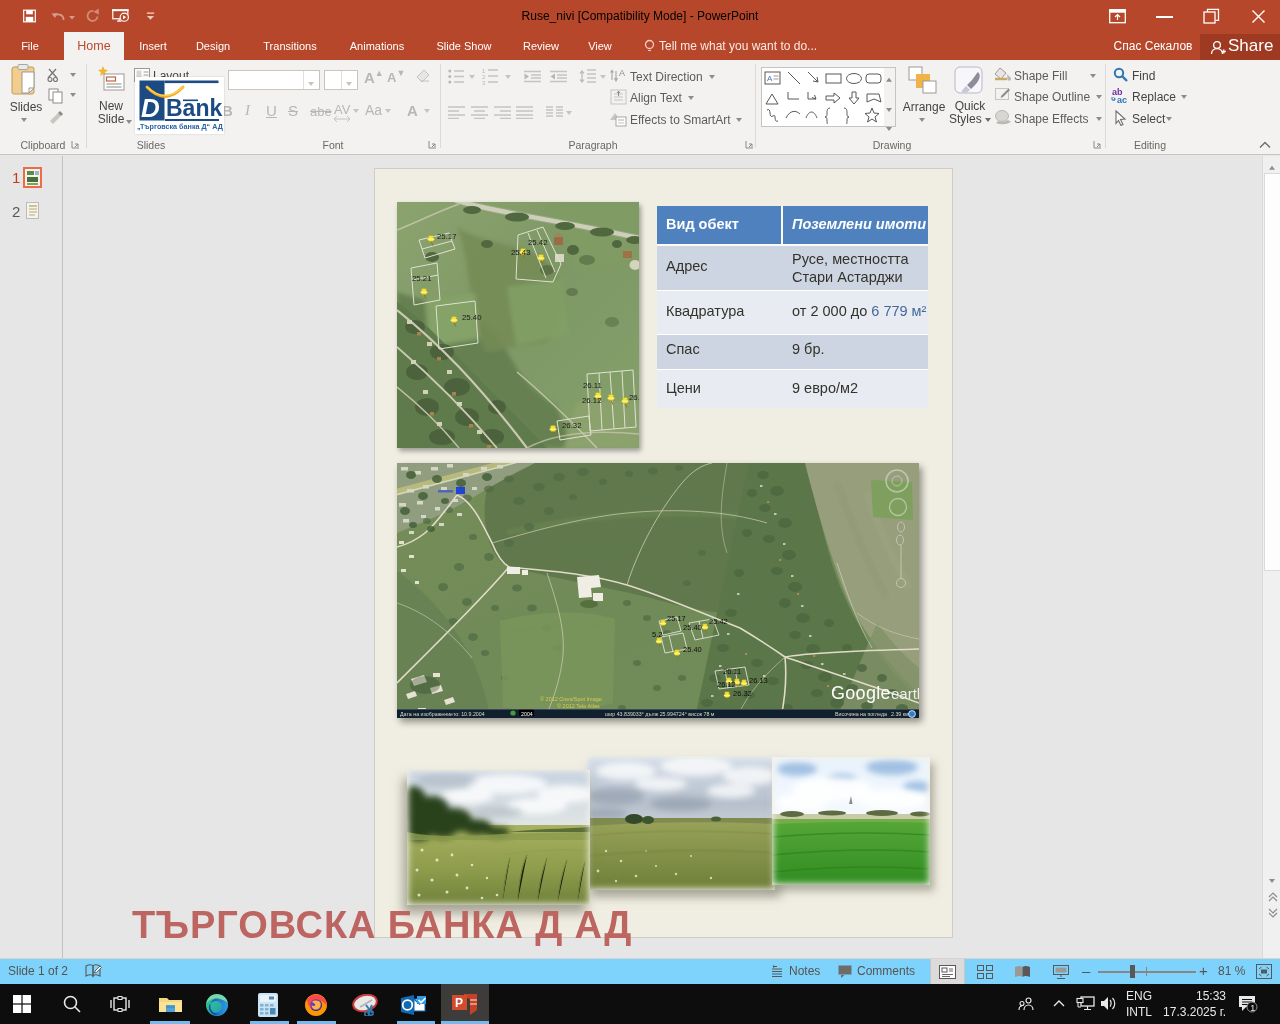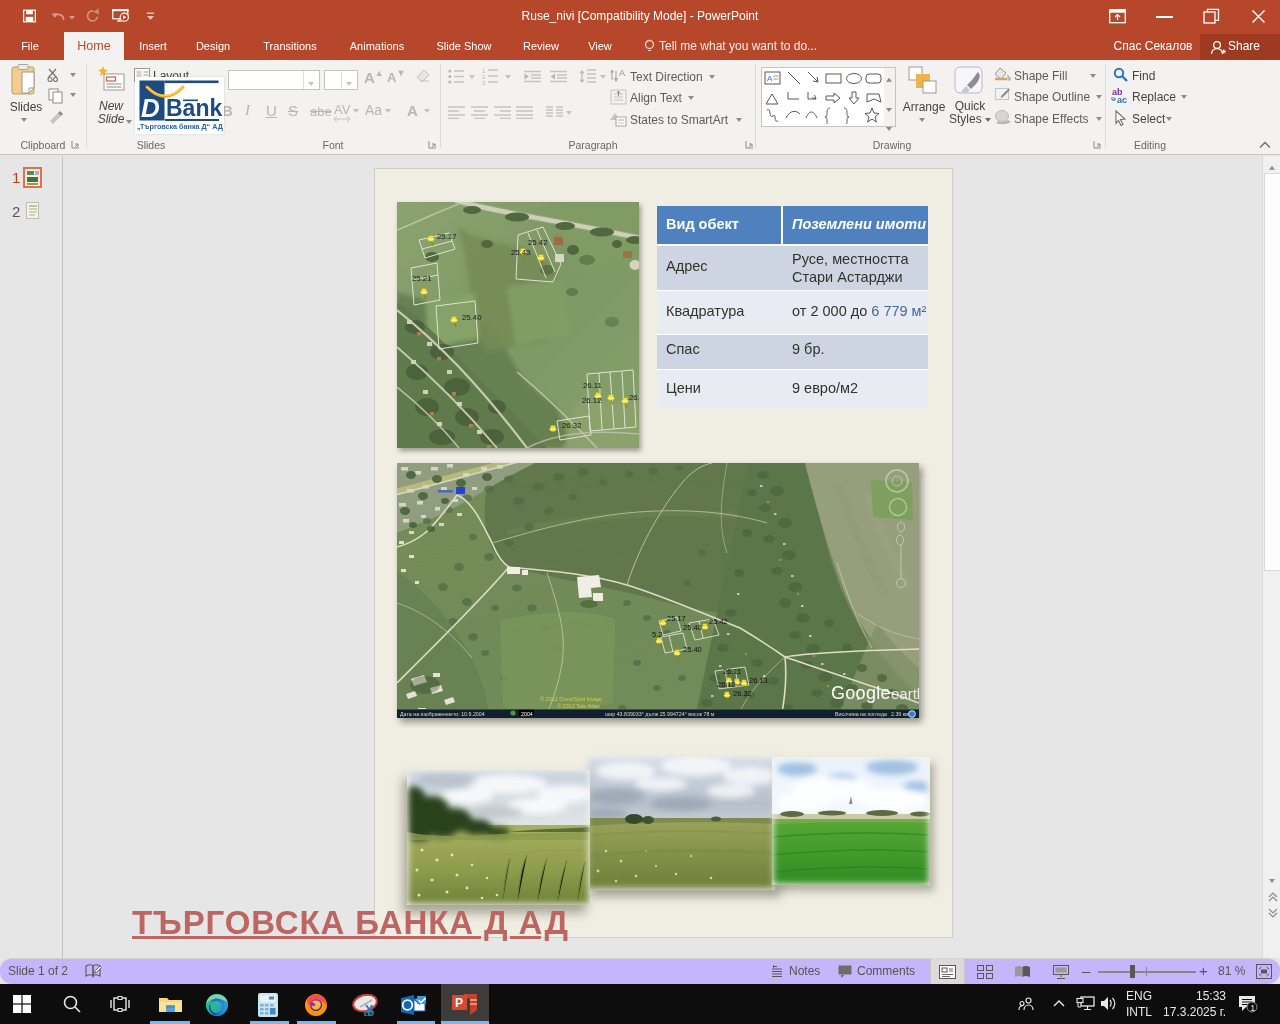--- a/index.html
+++ b/index.html
@@ -19,21 +19,21 @@
 .ribtxt { color:#5E5C58; font-size:12px; }
 .dim { color:#B9B6B3; }
 .caret { display:inline-block; width:0; height:0; border-left:3.5px solid transparent; border-right:3.5px solid transparent; border-top:4px solid #8E8C89; vertical-align:middle; }
 
 #canvas { left:0; top:156px; width:1280px; height:802px; background:#E6E6E6; }
 #thumbdiv { position:absolute; left:62px; top:0; width:1px; height:802px; background:#C4C2C0; }
 #slide { position:absolute; left:374px; top:12px; width:579px; height:770px; background:#F0EEE2; border:1px solid #CFCDC5; }
 
 #vscroll { position:absolute; right:0; top:0; width:18px; height:802px; background:#F0F0F0; border-left:1px solid #DADADA; }
 
-#statusbar { left:0; top:958px; width:1280px; height:26px; background:#c4b5fd; border-top:1px solid #D6D4D2; font-size:12px; color:#565450;border-radius:12px; }
+#statusbar { left:0; top:958px; width:1280px; height:26px; background:#7dd3fc; border-top:1px solid #D6D4D2; font-size:12px; color:#565450; }
 
 #taskbar { left:0; top:984px; width:1280px; height:40px; background:#0D0D0D; }
 .tbu { position:absolute; bottom:0; height:3px; background:#76B9ED; }
 </style>
 </head>
 <body>
 <div id="stage">
   <div class="abs" id="titlebar">
 
     <svg class="abs" style="left:22px;top:8px" width="15" height="16" viewBox="0 0 18 18">
@@ -54,21 +54,21 @@
       <rect x="1" y="2" width="19" height="11" fill="none" stroke="#fff" stroke-width="1.5"></rect>
       <rect x="0" y="1" width="21" height="2.4" fill="#fff"></rect>
       <circle cx="15.5" cy="11" r="5.2" fill="#B7472A" stroke="#fff" stroke-width="1.4"></circle>
       <path d="M14 8.5 l4 2.5 -4 2.5 z" fill="#fff"></path>
       <path d="M9 13 v3 M6.5 16 h5.5" stroke="#fff" stroke-width="1.4"></path>
     </svg>
     <svg class="abs" style="left:146px;top:12px" width="9" height="9" viewBox="0 0 10 9">
       <rect x="1" y="0" width="8" height="1.6" fill="#F0C6BB"></rect>
       <path d="M1 4 l4 4 4-4 z" fill="#F0C6BB"></path>
     </svg>
-    <div class="abs" style="left:0;top:0;width:1280px;height:32px;text-align:center;line-height:32px;color:#ffffff;font-size:12px;">Ruse_nivi [Compatibility Mode] - PowerPoint</div>
+    <div class="abs" style="left:0;top:0;width:1280px;height:32px;text-align:center;line-height:32px;color:#000000;font-size:12px;">Ruse_nivi [Compatibility Mode] - PowerPoint</div>
 
     <svg class="abs" style="left:1109px;top:9px" width="17" height="15" viewBox="0 0 17 15">
       <rect x="0.7" y="0.7" width="15.6" height="13" fill="none" stroke="#fff" stroke-width="1.3"></rect>
       <rect x="0.7" y="0.7" width="15.6" height="3" fill="#fff"></rect>
       <path d="M8.5 11 v-5 M6 8 l2.5-2.5 L11 8" stroke="#fff" stroke-width="1.2" fill="none"></path>
     </svg>
     <div class="abs" style="left:1156px;top:16px;width:17px;height:1.6px;background:#fff"></div>
     <svg class="abs" style="left:1203px;top:8px" width="17" height="16" viewBox="0 0 17 16">
       <rect x="1" y="4" width="11" height="11" fill="none" stroke="#fff" stroke-width="1.3"></rect>
       <path d="M4.5 4 v-2.7 h11 v11 h-3" fill="none" stroke="#fff" stroke-width="1.3"></path>
@@ -92,21 +92,21 @@
       <path d="M5 9.5 h3 M5 11.5 h3" stroke="#F4CFC5" stroke-width="1.2"></path>
     </svg>
     <div class="tab" style="left:659px;width:170px;text-align:left;font-size:12px;color:#FBEAE4;">Tell me what you want to do...</div>
     <div class="tab" style="left:1108px;width:90px;font-size:12px;">Спас Секалов</div>
     <div class="abs" style="left:1200px;top:2px;width:80px;height:26px;background:#9E3A22;"></div>
     <svg class="abs" style="left:1209px;top:7px" width="17" height="17" viewBox="0 0 17 17">
       <circle cx="8" cy="6" r="3.4" fill="none" stroke="#fff" stroke-width="1.3"></circle>
       <path d="M2.5 15 c0-3.4 2.6-5.4 5.5-5.4 2.9 0 5.5 2 5.5 5.4" fill="none" stroke="#fff" stroke-width="1.3"></path>
       <path d="M12.8 12.5 h4 M14.8 10.5 v4" stroke="#fff" stroke-width="1.3"></path>
     </svg>
-    <div class="tab" style="left:1228px;width:44px;text-align:left;font-size:12px;">Share</div>
+    <div class="tab" style="left:1228px;width:44px;text-align:left;font-size:17px;">Share</div>
   </div>
   <div class="abs" id="ribbon">
 
     <svg class="abs" style="left:10px;top:4px" width="30" height="32" viewBox="0 0 30 32">
       <rect x="2" y="3" width="22" height="27" rx="2" fill="#F2CD8E" stroke="#B99D62" stroke-width="1"></rect>
       <rect x="8" y="0.5" width="10" height="5" rx="1" fill="#E9E9E7" stroke="#A8A6A3" stroke-width="1"></rect>
       <path d="M12 8 h12 v16 l-5 5 h-7 z" fill="#fff" stroke="#9B9995" stroke-width="1"></path>
       <path d="M19 29 v-5 h5" fill="none" stroke="#9B9995" stroke-width="1"></path>
     </svg>
     <div class="abs ribtxt" style="left:6px;top:40px;width:40px;text-align:center;color:#444;">Slides</div>
@@ -131,21 +131,21 @@
         <path d="M1 1 v7 h7 M4 4 h3 v3 M7 4 l-3 3" stroke="#8a8a8a" fill="none"></path>
       </svg>
     <div class="gsep" style="left:86px;"></div>
 
     <svg class="abs" style="left:96px;top:4px" width="30" height="30" viewBox="0 0 30 30">
       <path d="M7 2 l1.5 3.5 L12 6 l-3 2.5 1 3.8 -3-2.2 -3 2.2 1-3.8 L2 6 l3.5-0.5 z" fill="#F2B62E"></path>
       <rect x="8" y="10" width="20" height="16" fill="#fff" stroke="#9B9995"></rect>
       <rect x="10.5" y="13" width="9" height="4" fill="none" stroke="#C0633F" stroke-width="1.2"></rect>
       <path d="M10.5 20 h15 M10.5 23 h15" stroke="#B5B3AF" stroke-width="1.3"></path>
     </svg>
-    <div class="abs ribtxt" style="left:88px;top:40px;width:46px;text-align:center;color:#444;line-height:13px;font-style:italic;">New<br>Slide</div>
+    <div class="abs ribtxt" style="left:88px;top:40px;width:46px;text-align:center;color:#444;line-height:13px;">New<br>Slide</div>
     <div class="caret abs" style="left:126px;top:60px;"></div>
     <svg class="abs" style="left:134px;top:8px" width="16" height="14" viewBox="0 0 16 14">
       <rect x="0.5" y="0.5" width="15" height="13" fill="#fff" stroke="#9B9995"></rect>
       <rect x="2.5" y="2.5" width="5" height="9" fill="#D8D6D2"></rect>
       <path d="M9.5 4 h5 M9.5 7 h5 M9.5 10 h5" stroke="#9B9995" stroke-width="1.2"></path>
     </svg>
     <div class="abs ribtxt" style="left:153px;top:9px;color:#444;">Layout</div>
     <div class="glabel" style="left:96px;width:110px;">Slides</div>
 
     <div class="abs" style="left:228px;top:10px;width:92px;height:20px;background:#fff;border:1px solid #C6C4C2;"></div>
@@ -233,21 +233,21 @@
       <path d="M8.5 2 v5 M7 4 l1.5-1.8 L10 4" stroke="#8E8C89" fill="none"></path>
     </svg>
     <div class="abs ribtxt" style="left:630px;top:31px;">Align Text</div>
     <div class="caret abs" style="left:688px;top:36px;"></div>
     <svg class="abs" style="left:608px;top:50px" width="19" height="17" viewBox="0 0 19 17">
       <path d="M2 10 l5-7 5 7 z" fill="#C9C6C2"></path>
       <rect x="8" y="7" width="10" height="9" fill="#fff" stroke="#A8A6A3"></rect>
       <rect x="10" y="9" width="6" height="2" fill="#D8D6D2"></rect>
       <path d="M10 13 h6" stroke="#C6C4C2"></path>
     </svg>
-    <div class="abs ribtxt" style="left:630px;top:53px;">States to SmartArt</div>
+    <div class="abs ribtxt" style="left:630px;top:53px;">Effects to SmartArt</div>
     <div class="caret abs" style="left:736px;top:58px;"></div>
     <div class="glabel" style="left:448px;width:290px;">Paragraph</div>
     <svg class="abs launch" style="left:745px;top:80px" viewBox="0 0 9 9">
         <path d="M1 1 v7 h7 M4 4 h3 v3 M7 4 l-3 3" stroke="#8a8a8a" fill="none"></path>
       </svg>
     <div class="gsep" style="left:755px;"></div>
 
     <div class="abs" style="left:761px;top:7px;width:135px;height:60px;background:#fff;border:1px solid #C6C4C2;"></div>
     <svg class="abs" style="left:764px;top:10px" width="120" height="54" viewBox="0 0 120 54">
       <g stroke="#5A5856" fill="none" stroke-width="1">
@@ -991,21 +991,21 @@
               <path d="M95 135 C97 115 99 100 103 88"></path>
               <path d="M170 135 C172 115 174 102 178 92"></path>
             </g>
           <filter id="eb1" x="-20%" y="-20%" width="140%" height="140%">
               <feGaussianBlur stdDeviation="3.5"></feGaussianBlur>
             </filter>
           <rect x="-5" y="-5" width="193" height="145" fill="none" stroke="#F4F2E8" stroke-width="12" filter="url(#eb1)"></rect>
         </svg>
       </div>
     </div>
-    <div class="abs" style="left:132px;top:748px;font-size:33px;font-weight:bold;color:#BC6561;letter-spacing:0.9px;text-decoration:underline;">ТЪРГОВСКА БАНКА Д АД</div>
+    <div class="abs" style="left:132px;top:748px;font-size:38px;font-weight:bold;color:#BC6561;letter-spacing:0.9px;">ТЪРГОВСКА БАНКА Д АД</div>
     <div id="vscroll">
       <div class="abs" style="left:1px;top:0;width:17px;height:17px;background:#F0F0F0;"><div class="caret" style="margin:6px 0 0 5px;border-top-color:#8E8C89;transform:rotate(180deg);transform-origin:50% 35%;"></div></div>
       <div class="abs" style="left:1px;top:17px;width:17px;height:398px;background:#FDFDFD;border:1px solid #DADADA;"></div>
       <div class="abs" style="left:1px;top:712px;width:17px;height:17px;background:#F0F0F0;"><div class="caret" style="margin:6px 0 0 5px;border-top-color:#8E8C89;"></div></div>
       <svg class="abs" style="left:5px;top:736px" width="10" height="10" viewBox="0 0 10 10">
           <path d="M1 5 L5 1 l4 4 M1 9 L5 5 l4 4" stroke="#8E8C89" fill="none" stroke-width="1.2"></path>
         </svg>
       <svg class="abs" style="left:5px;top:752px" width="10" height="10" viewBox="0 0 10 10">
           <path d="M1 1 L5 5 l4-4 M1 5 L5 9 l4-4" stroke="#8E8C89" fill="none" stroke-width="1.2"></path>
         </svg>

